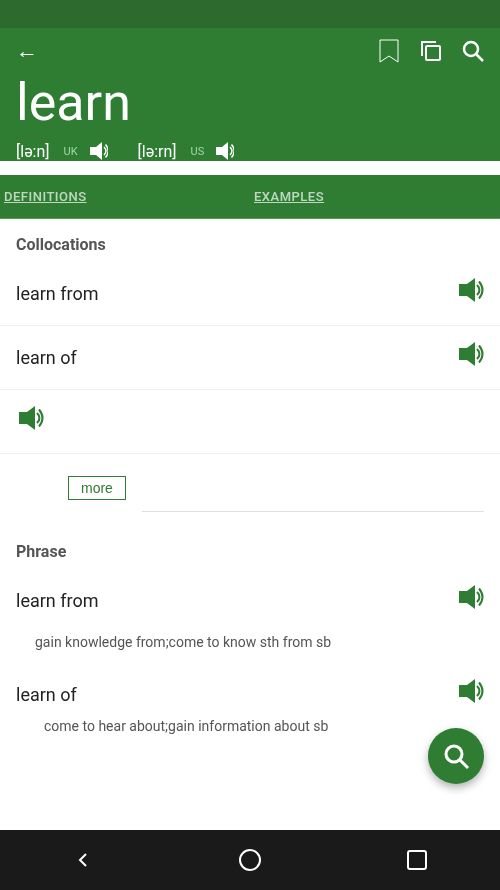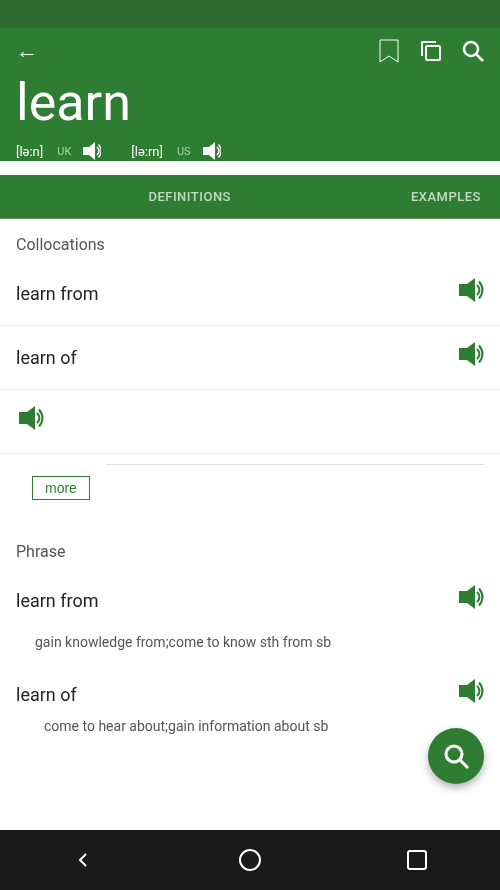--- a/index.html
+++ b/index.html
@@ -64,47 +64,48 @@
     }
 
     .pron-item {
       display: flex;
       align-items: center;
       gap: 6px;
     }
 
     .pron-text {
       color: #fff;
-      font-size: 13px;
+      font-size: 16px;
     }
 
     .pron-region {
       color: #a5d6a7;
       font-size: 11px;
       vertical-align: super;
       margin-left: 8px;
     }
 
     
     .tabs {
       display: flex;
       background: #2e7d32;
       border-bottom: 1px solid rgba(255,255,255,0.2);
     }
 
     .tab {
       flex: 1;
-      text-align: right;
-      padding: 14px 19px;
+      text-align: left;
+      padding: 14px 4px;
       font-size: 13px;
       color: rgba(255,255,255,0.7);
       font-weight: 500;
       letter-spacing: 0.5px;
       cursor: pointer;
       position: relative;
+      text-decoration: underline;
     }
 
     .tab.active {
       color: #fff;
       font-weight: 700;
     }
 
     .tab.active::after {
       content: '';
       position: absolute;
@@ -118,21 +119,21 @@
     
     .content {
       background: #fff;
       overflow-y: auto;
       height: calc(890px - 28px - 160px - 56px - 60px);
     }
 
     .section-header {
       color: #555;
       font-size: 16px;
-      font-weight: 400;
+      font-weight: 700;
       padding: 16px 16px 8px 16px;
     }
 
     .collocation-item {
       display: flex;
       justify-content: space-between;
       align-items: center;
       padding: 14px 16px;
       border-bottom: 1px solid #f0f0f0;
     }
@@ -334,21 +335,21 @@
   <div class="collocation-item">
     <button class="sound-btn">
       <svg width="28" height="28" viewBox="0 0 28 28" fill="#2e7d32">
         <polygon points="3,8 11,8 19,2 19,26 11,20 3,20"></polygon>
         <path d="M21,9 Q26,14 21,19" stroke="#2e7d32" stroke-width="2" fill="none"></path>
         <path d="M23,5.5 Q30,14 23,22.5" stroke="#2e7d32" stroke-width="2" fill="none"></path>
       </svg>
     </button>
   </div>
 
-  <div style="padding: 10px 16px; display:flex; align-items:flex-start;">
+  <div style="padding: 10px 16px; display:flex; align-items:flex-end;margin-left:36px;">
     <button class="more-btn">more</button>
     <div style="flex:1; height:1px; background:#e0e0e0; margin-left:0;"></div>
   </div>
 
   <div class="phrase-section">
     <div class="section-header">Phrase</div>
 
     <div class="phrase-item">
       <span class="phrase-text">learn from</span>
       <button class="sound-btn">

